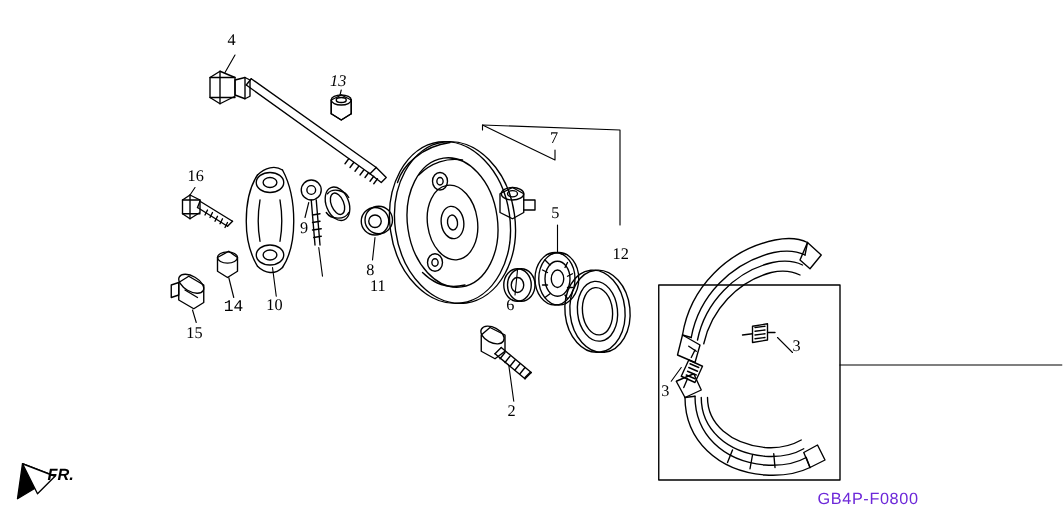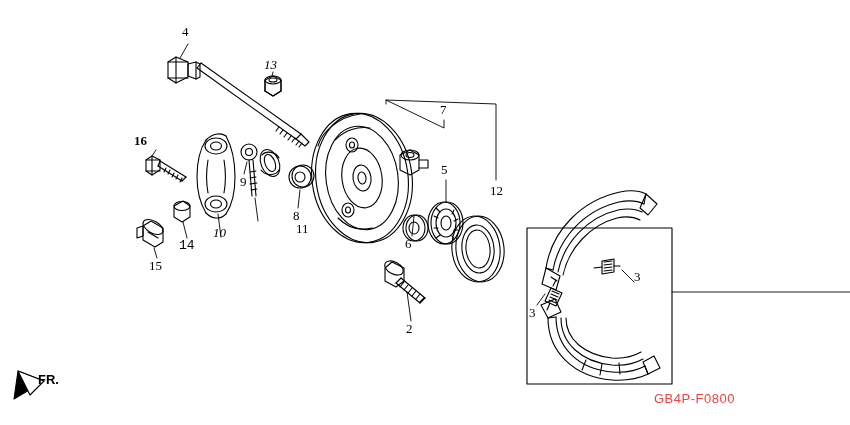--- a/index.html
+++ b/index.html
@@ -29,30 +29,31 @@
     color: #000000;
     line-height: 1;
     white-space: nowrap;
     user-select: none;
   }
   .partcode {
     position: absolute;
     font-family: "Liberation Sans", sans-serif;
     font-size: 13px;
     letter-spacing: 0.5px;
-    color: #ef4444;
+    color: #6d28d9;
     white-space: nowrap;
   }
   .fr-label {
     position: absolute;
     font-family: "Liberation Sans", sans-serif;
     font-size: 13px;
     font-weight: bold;
     color: #000000;
     white-space: nowrap;
+    font-style: italic;
   }
 </style>
 </head>
 <body>
 
 <div id="root">
 
   <svg id="diagram" viewBox="0 0 850 425">
     <g fill="none" stroke="#000000" stroke-width="1.1" stroke-linecap="round" stroke-linejoin="round">
 
@@ -274,25 +275,25 @@
 
   <div class="callout" style="left:406px; top:322px;">2</div>
   <div class="callout" style="left:634px; top:270px;">3</div>
   <div class="callout" style="left:529px; top:306px;">3</div>
   <div class="callout" style="left:182px; top:25px;">4</div>
   <div class="callout" style="left:441px; top:163px;">5</div>
   <div class="callout" style="left:405px; top:237px;">6</div>
   <div class="callout" style="left:440px; top:103px;">7</div>
   <div class="callout" style="left:293px; top:209px;">8</div>
   <div class="callout" style="left:240px; top:175px;">9</div>
-  <div class="callout" style="left:213px; top:226px;font-style:italic;">10</div>
+  <div class="callout" style="left:213px; top:237px;">10</div>
   <div class="callout" style="left:251px; top:222px;margin-left:45px;">11</div>
-  <div class="callout" style="left:490px; top:184px;">12</div>
+  <div class="callout" style="left:490px; top:196px;">12</div>
   <div class="callout" style="left:264px; top:58px;font-style:italic;">13</div>
   <div class="callout" style="left:179px; top:239px;font-family:Liberation Mono, monospace;">14</div>
   <div class="callout" style="left:149px; top:259px;text-align:right;">15</div>
-  <div class="callout" style="left:134px; top:134px;font-weight:bold;">16</div>
+  <div class="callout" style="left:150px; top:134px;">16</div>
 
   <div class="fr-label" style="left:38px; top:372px;">FR.</div>
 
   <div class="partcode" style="left:654px; top:391px;">GB4P-F0800</div>
 
 </div>
 
 </body></html>

